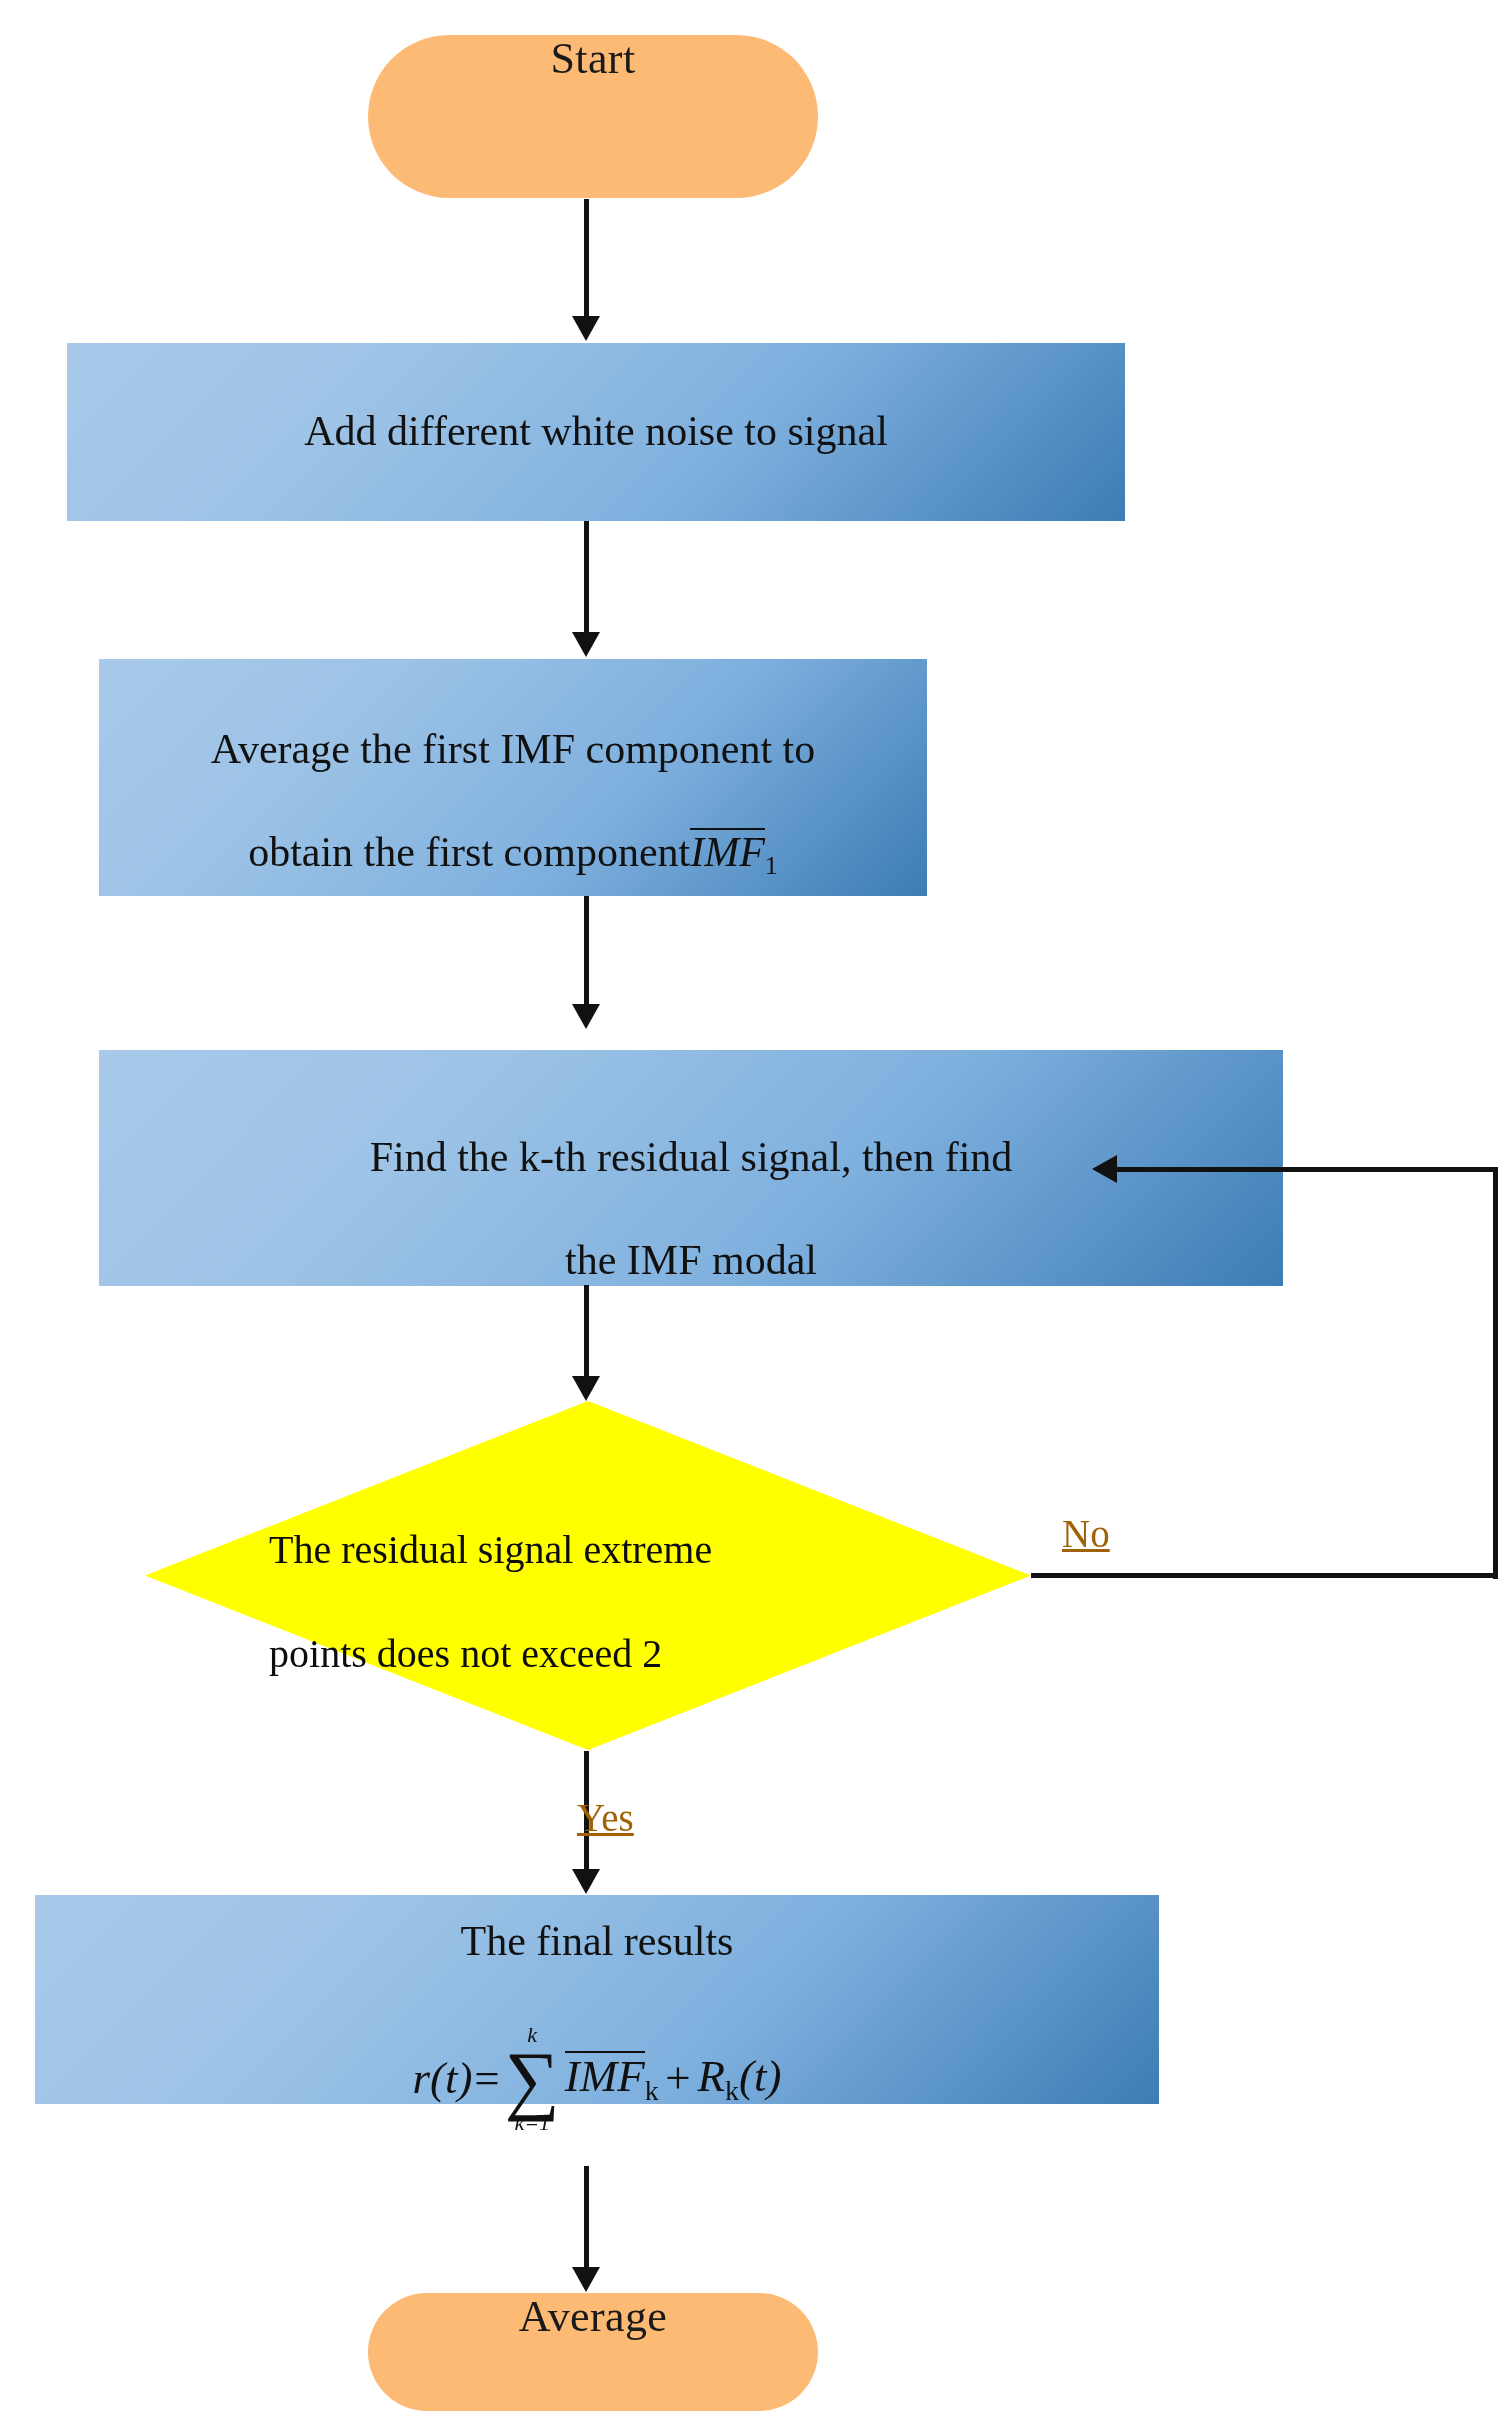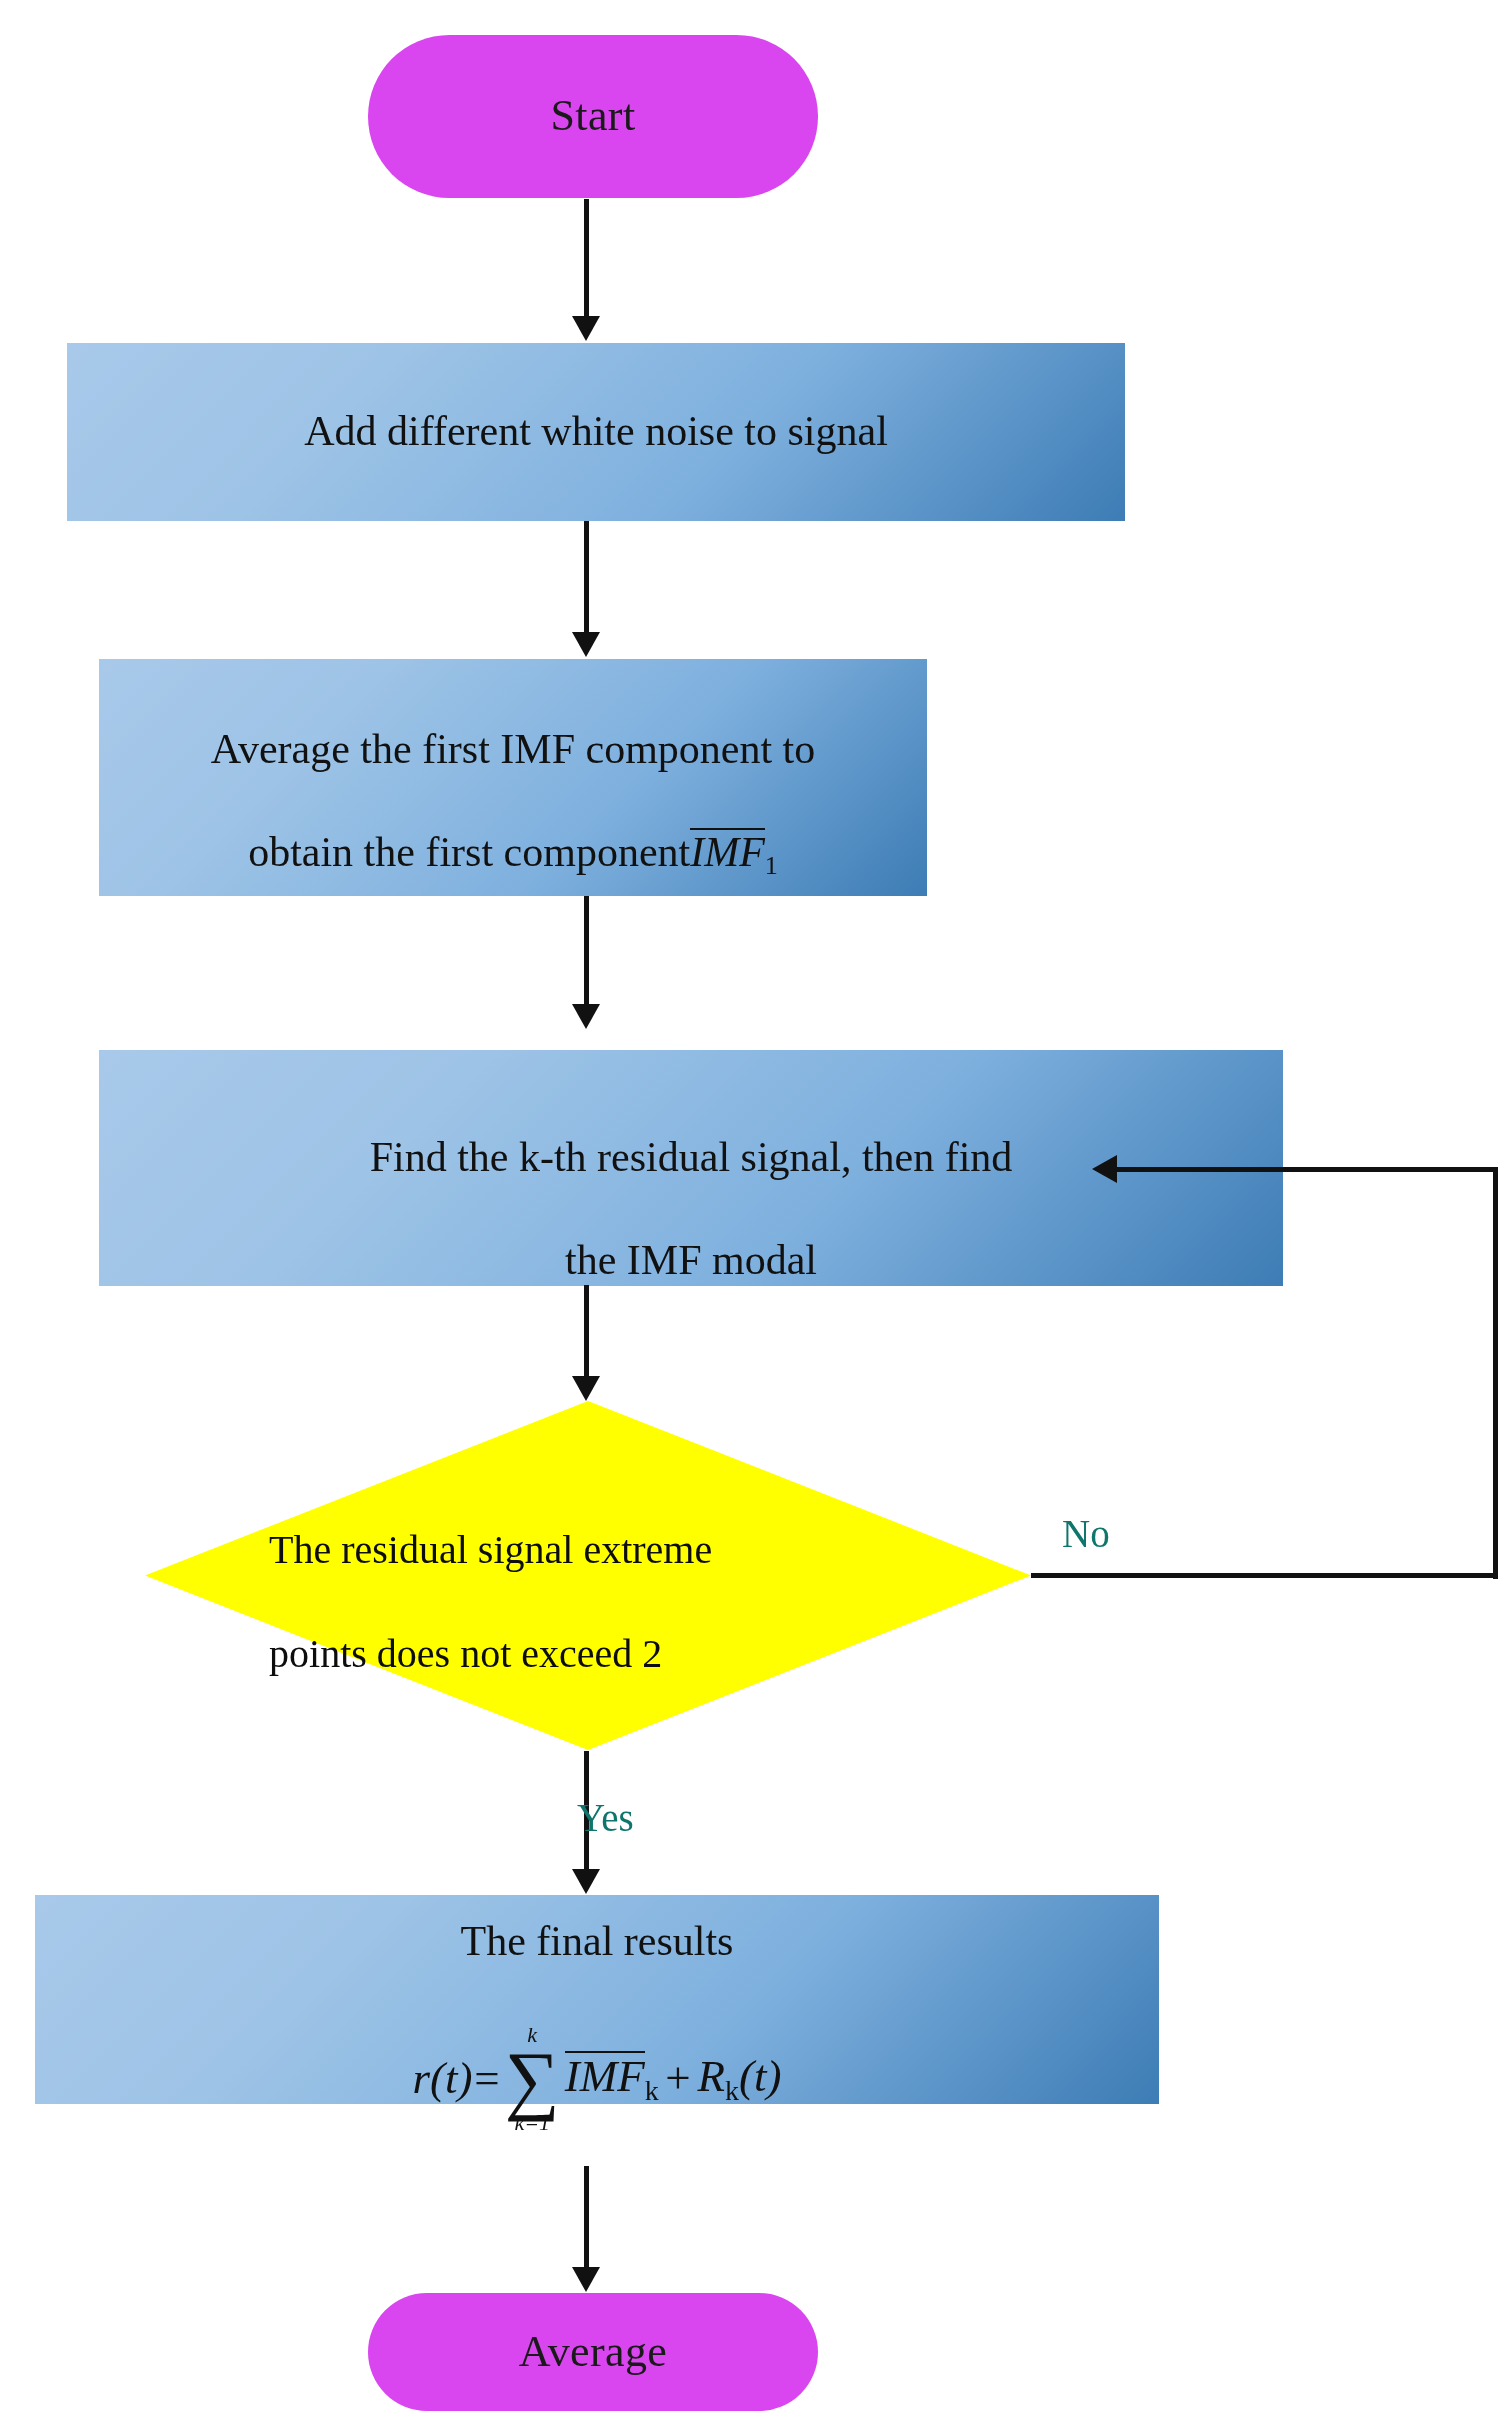--- a/index.html
+++ b/index.html
@@ -17,23 +17,22 @@
     width: 1511px;
     height: 2426px;
     background: #ffffff;
     overflow: hidden;
   }
 
   
   .terminator {
     position: absolute;
     display: flex;
-    align-items: center;
     justify-content: center;
-    background: #d946ef;
+    background: #fdba74;
     border-radius: 841px;
     text-align: center;
   }
   .terminator .node-text {
     font-size: 44px;
     line-height: 1.1;
     color: #1a1a1a;
     letter-spacing: 0.4px;
   }
 
@@ -128,22 +127,23 @@
   .arrowhead-left {
     position: absolute;
     width: 0; height: 0;
     border-top: 14.3px solid transparent;
     border-bottom: 14.3px solid transparent;
     border-right: 25px solid #111111;
   }
   .edge-label {
     position: absolute;
     font-size: 39px;
-    color: #0f766e;
+    color: #a16207;
     white-space: nowrap;
+    text-decoration: underline;
   }
 </style>
 </head>
 <body>
 
 <div id="canvas">
 
   <div class="terminator" style="left:368px; top:35px; width:450px; height:163px;">
     <span class="node-text">Start</span>
   </div>

